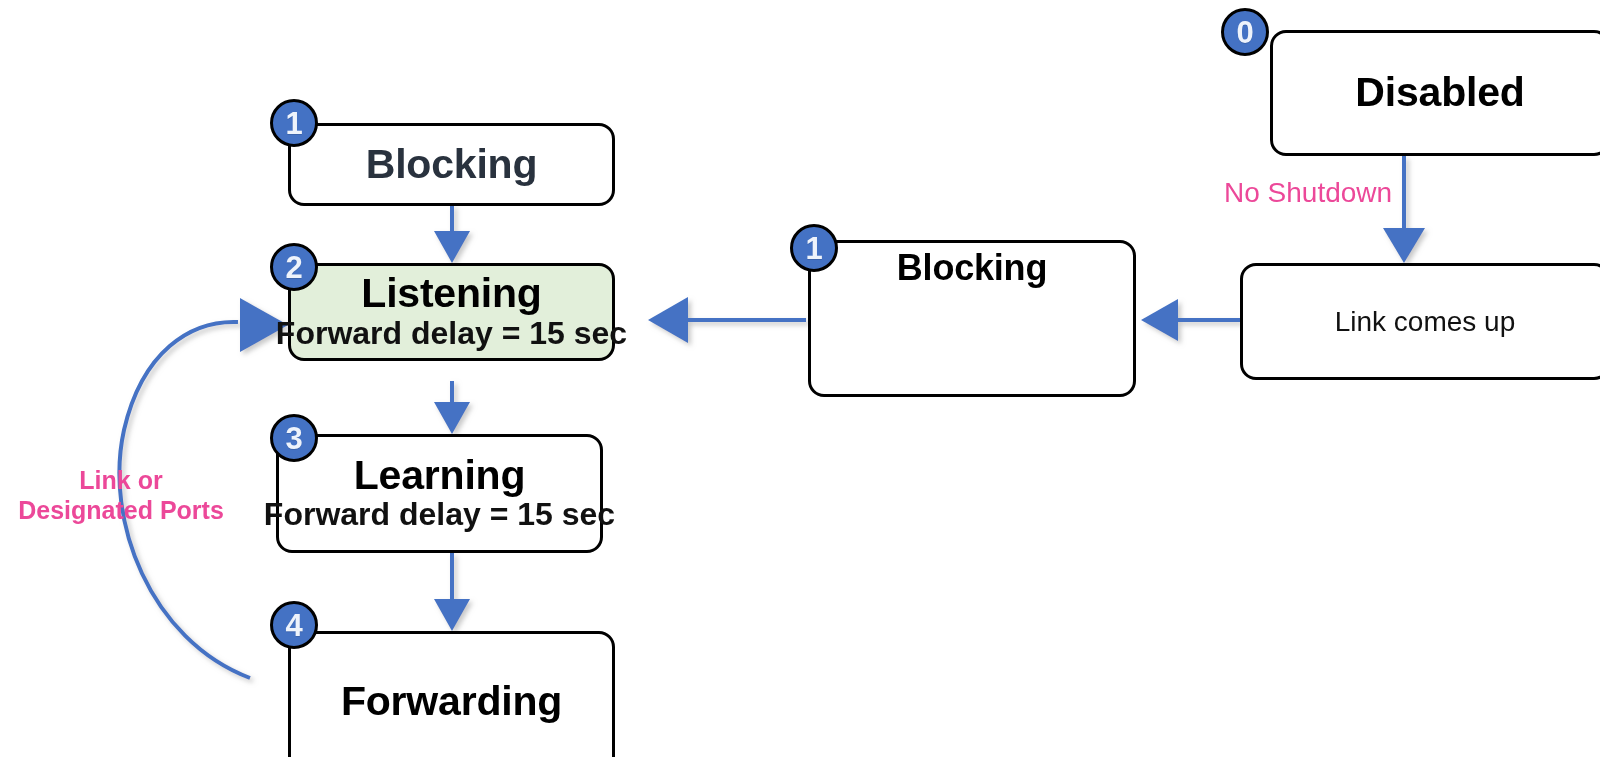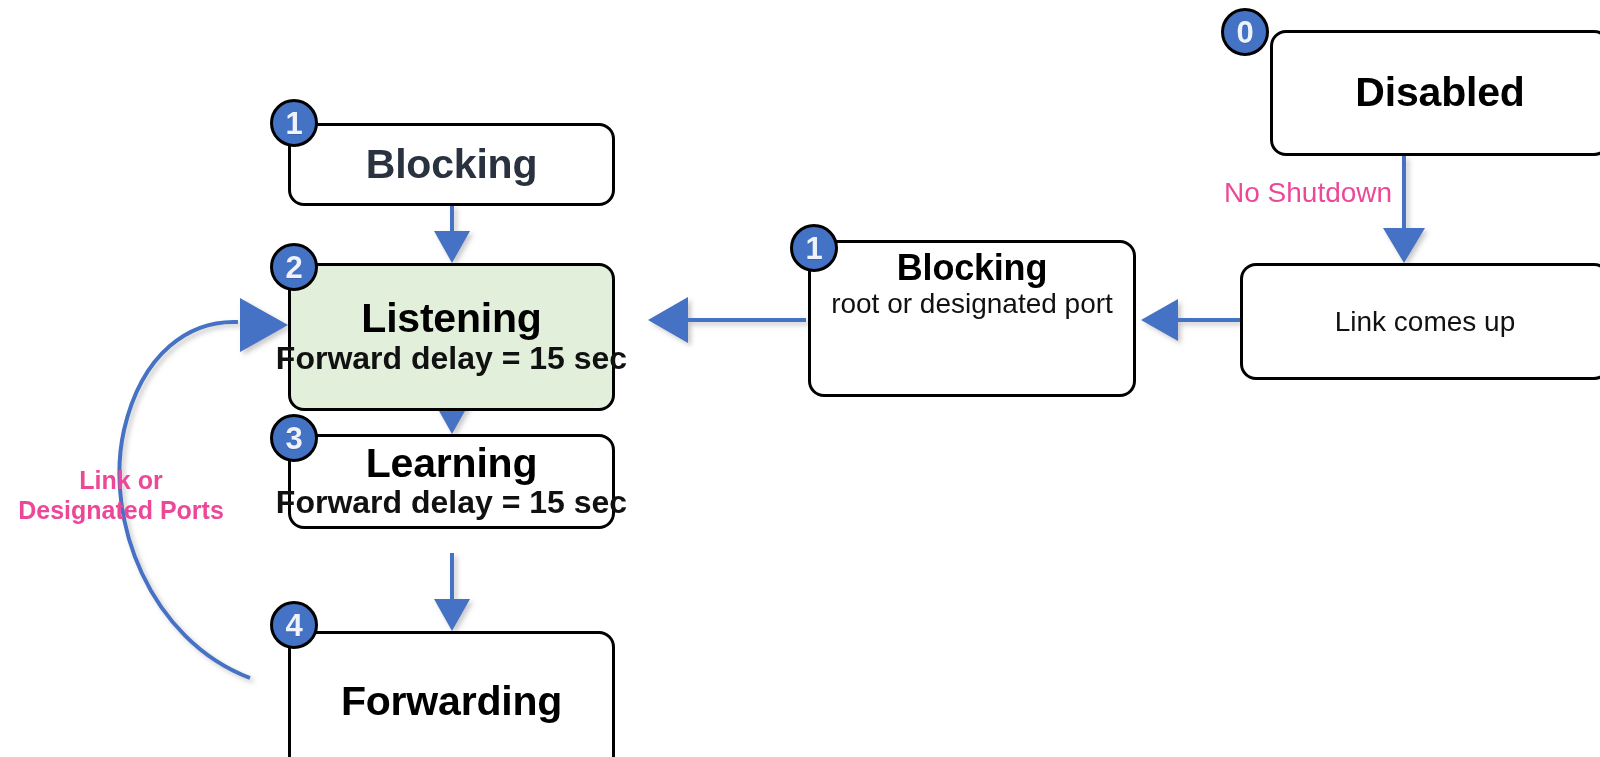--- a/index.html
+++ b/index.html
@@ -173,36 +173,35 @@
   <div class="badge" style="left:1221px; top:8px;">0</div>
 
   <div class="node" style="left:1240px; top:263px; width:370px; height:117px;">
     <div class="node-body">Link comes up</div>
   </div>
 
   <div class="edge-label" id="label-no-shutdown">No Shutdown</div>
 
   <div class="node" style="left:808px; top:240px; width:328px; height:157px; justify-content:flex-start; padding-top:6px;">
     <div class="node-title small">Blocking</div>
-    <div class="node-body">root or designated port</div>
   </div>
   <div class="badge" style="left:790px; top:224px;">1</div>
 
   <div class="node" style="left:288px; top:123px; width:327px; height:83px;">
     <div class="node-title slate">Blocking</div>
   </div>
   <div class="badge" style="left:270px; top:99px;">1</div>
 
-  <div class="node green" style="left:288px; top:263px; width:327px; height:148px;">
+  <div class="node green" style="left:288px; top:263px; width:327px; height:98px;">
     <div class="node-title">Listening</div>
     <div class="node-sub">Forward delay = 15 sec</div>
   </div>
   <div class="badge" style="left:270px; top:243px;">2</div>
 
-  <div class="node" style="left:288px; top:434px; width:327px; height:95px;">
+  <div class="node" style="left:276px; top:434px; width:327px; height:119px;">
     <div class="node-title">Learning</div>
     <div class="node-sub">Forward delay = 15 sec</div>
   </div>
   <div class="badge" style="left:270px; top:414px;">3</div>
 
   <div class="node" style="left:288px; top:631px; width:327px; height:142px;">
     <div class="node-title">Forwarding</div>
   </div>
   <div class="badge" style="left:270px; top:601px;">4</div>
 

